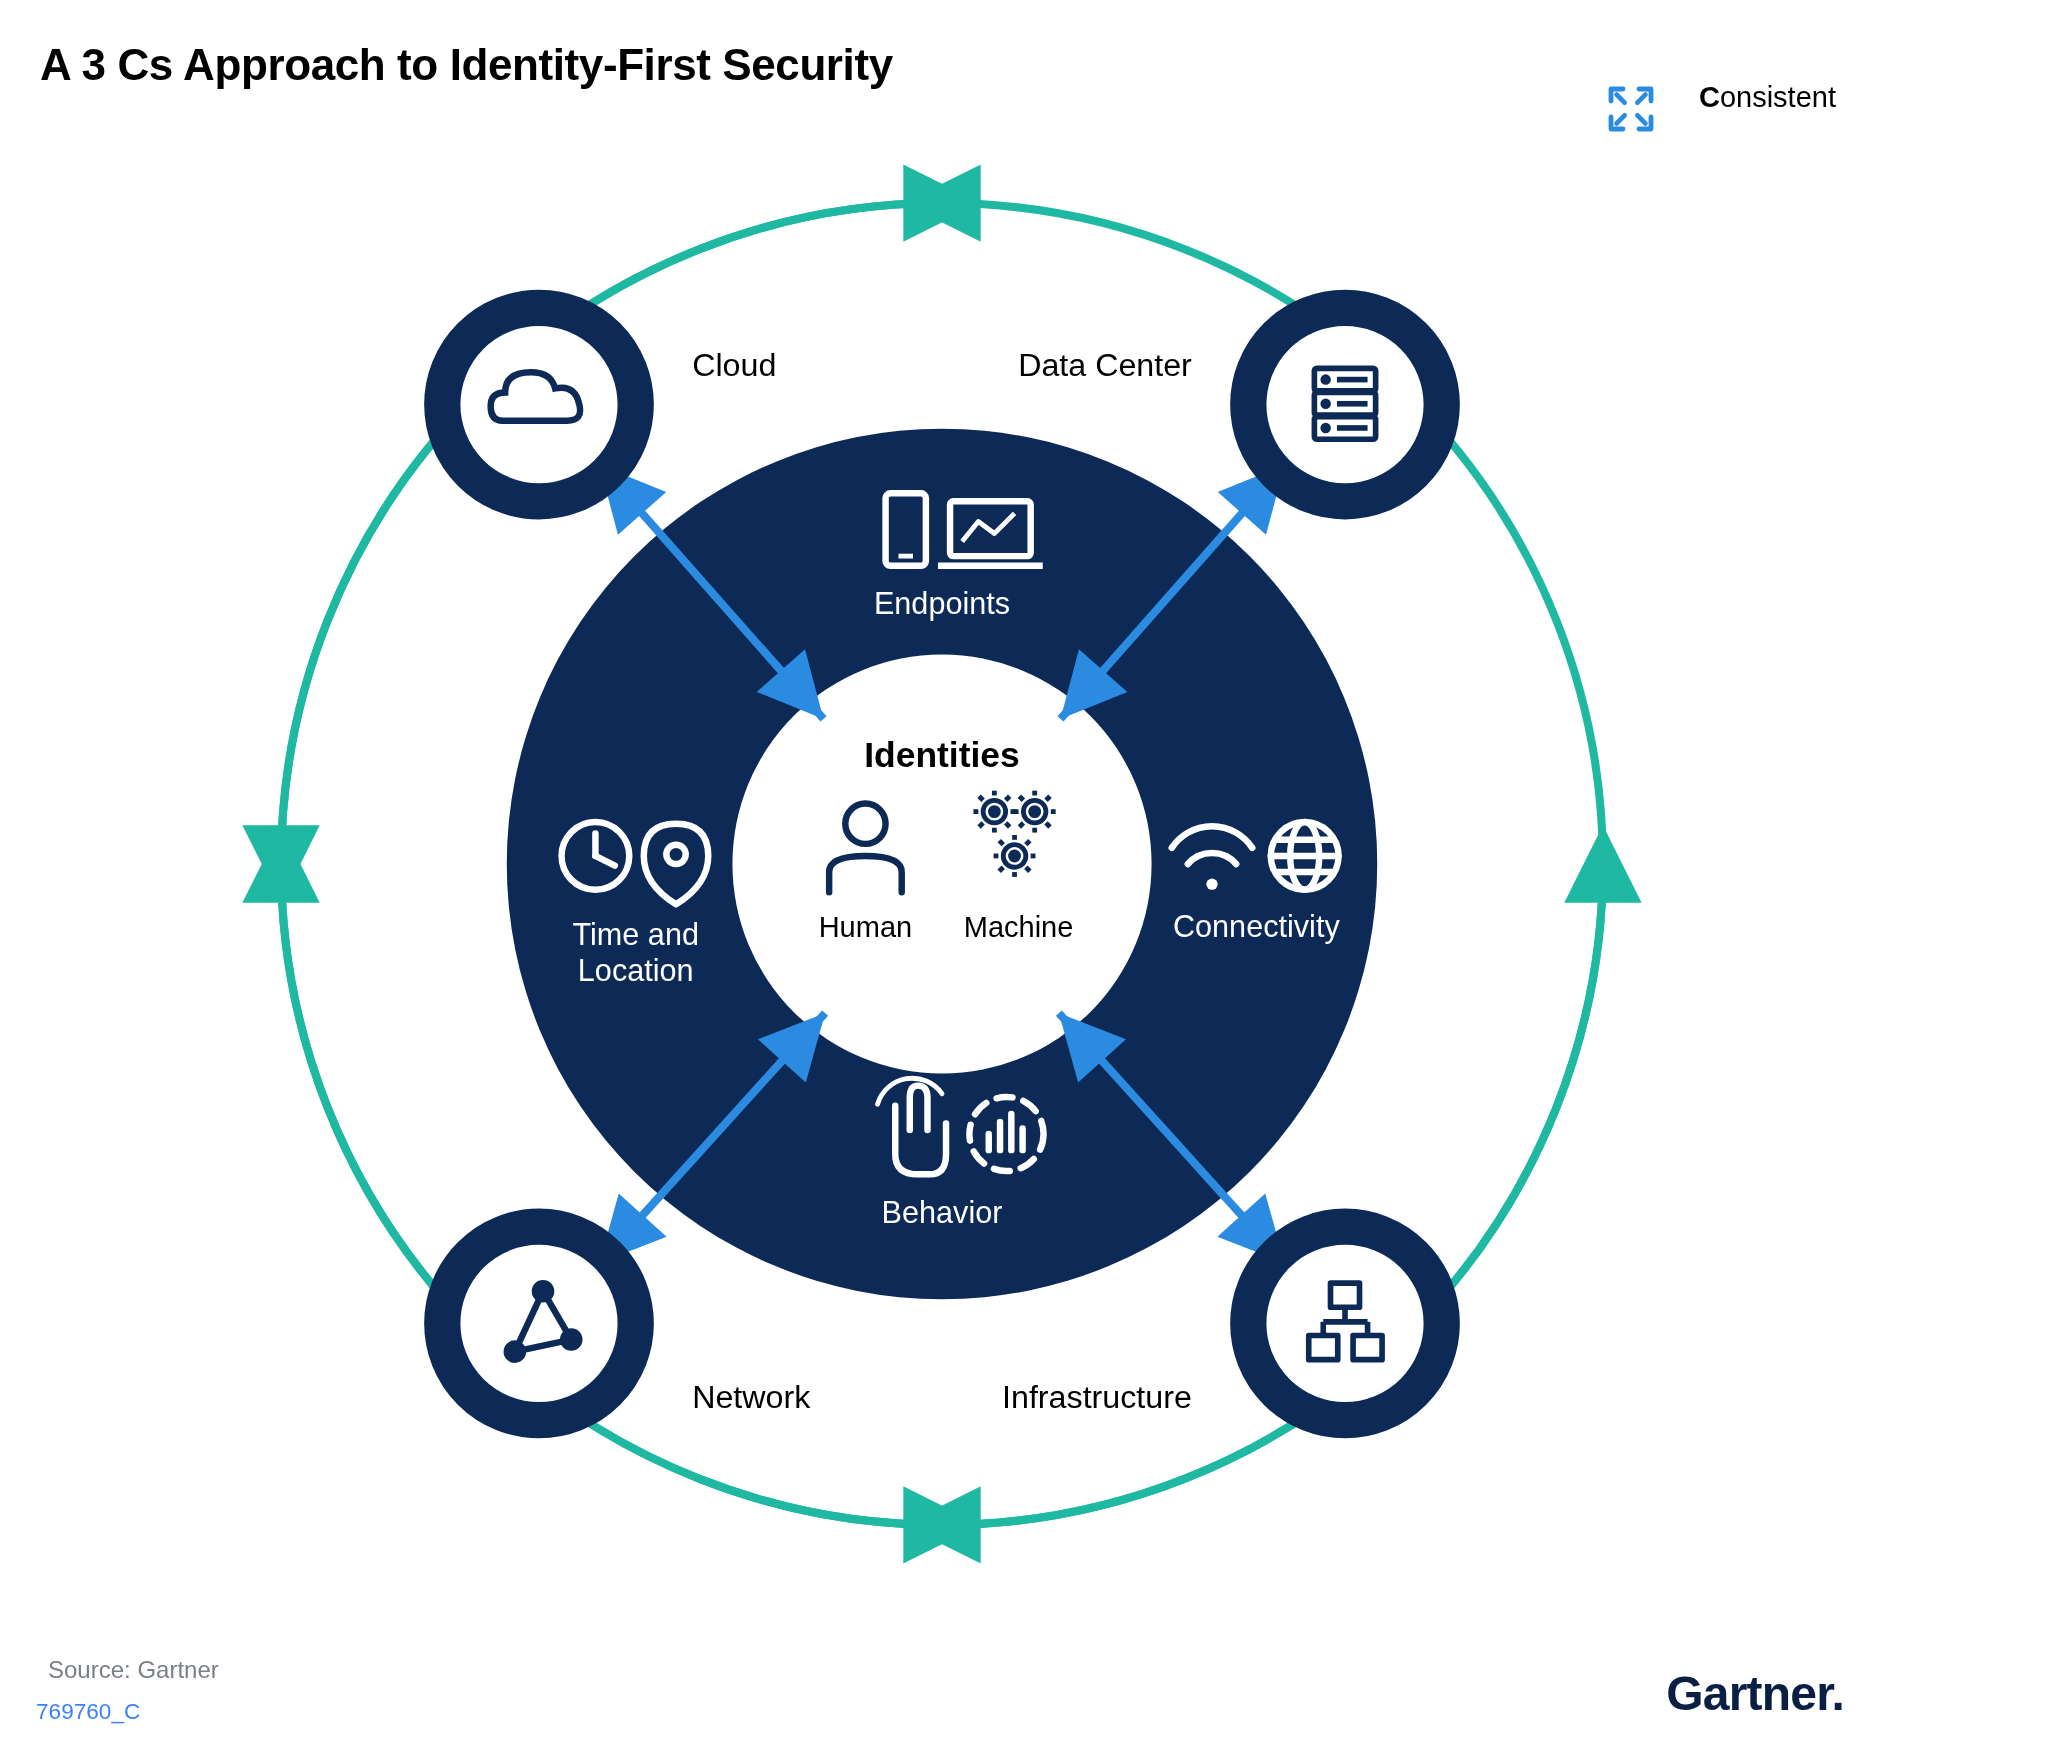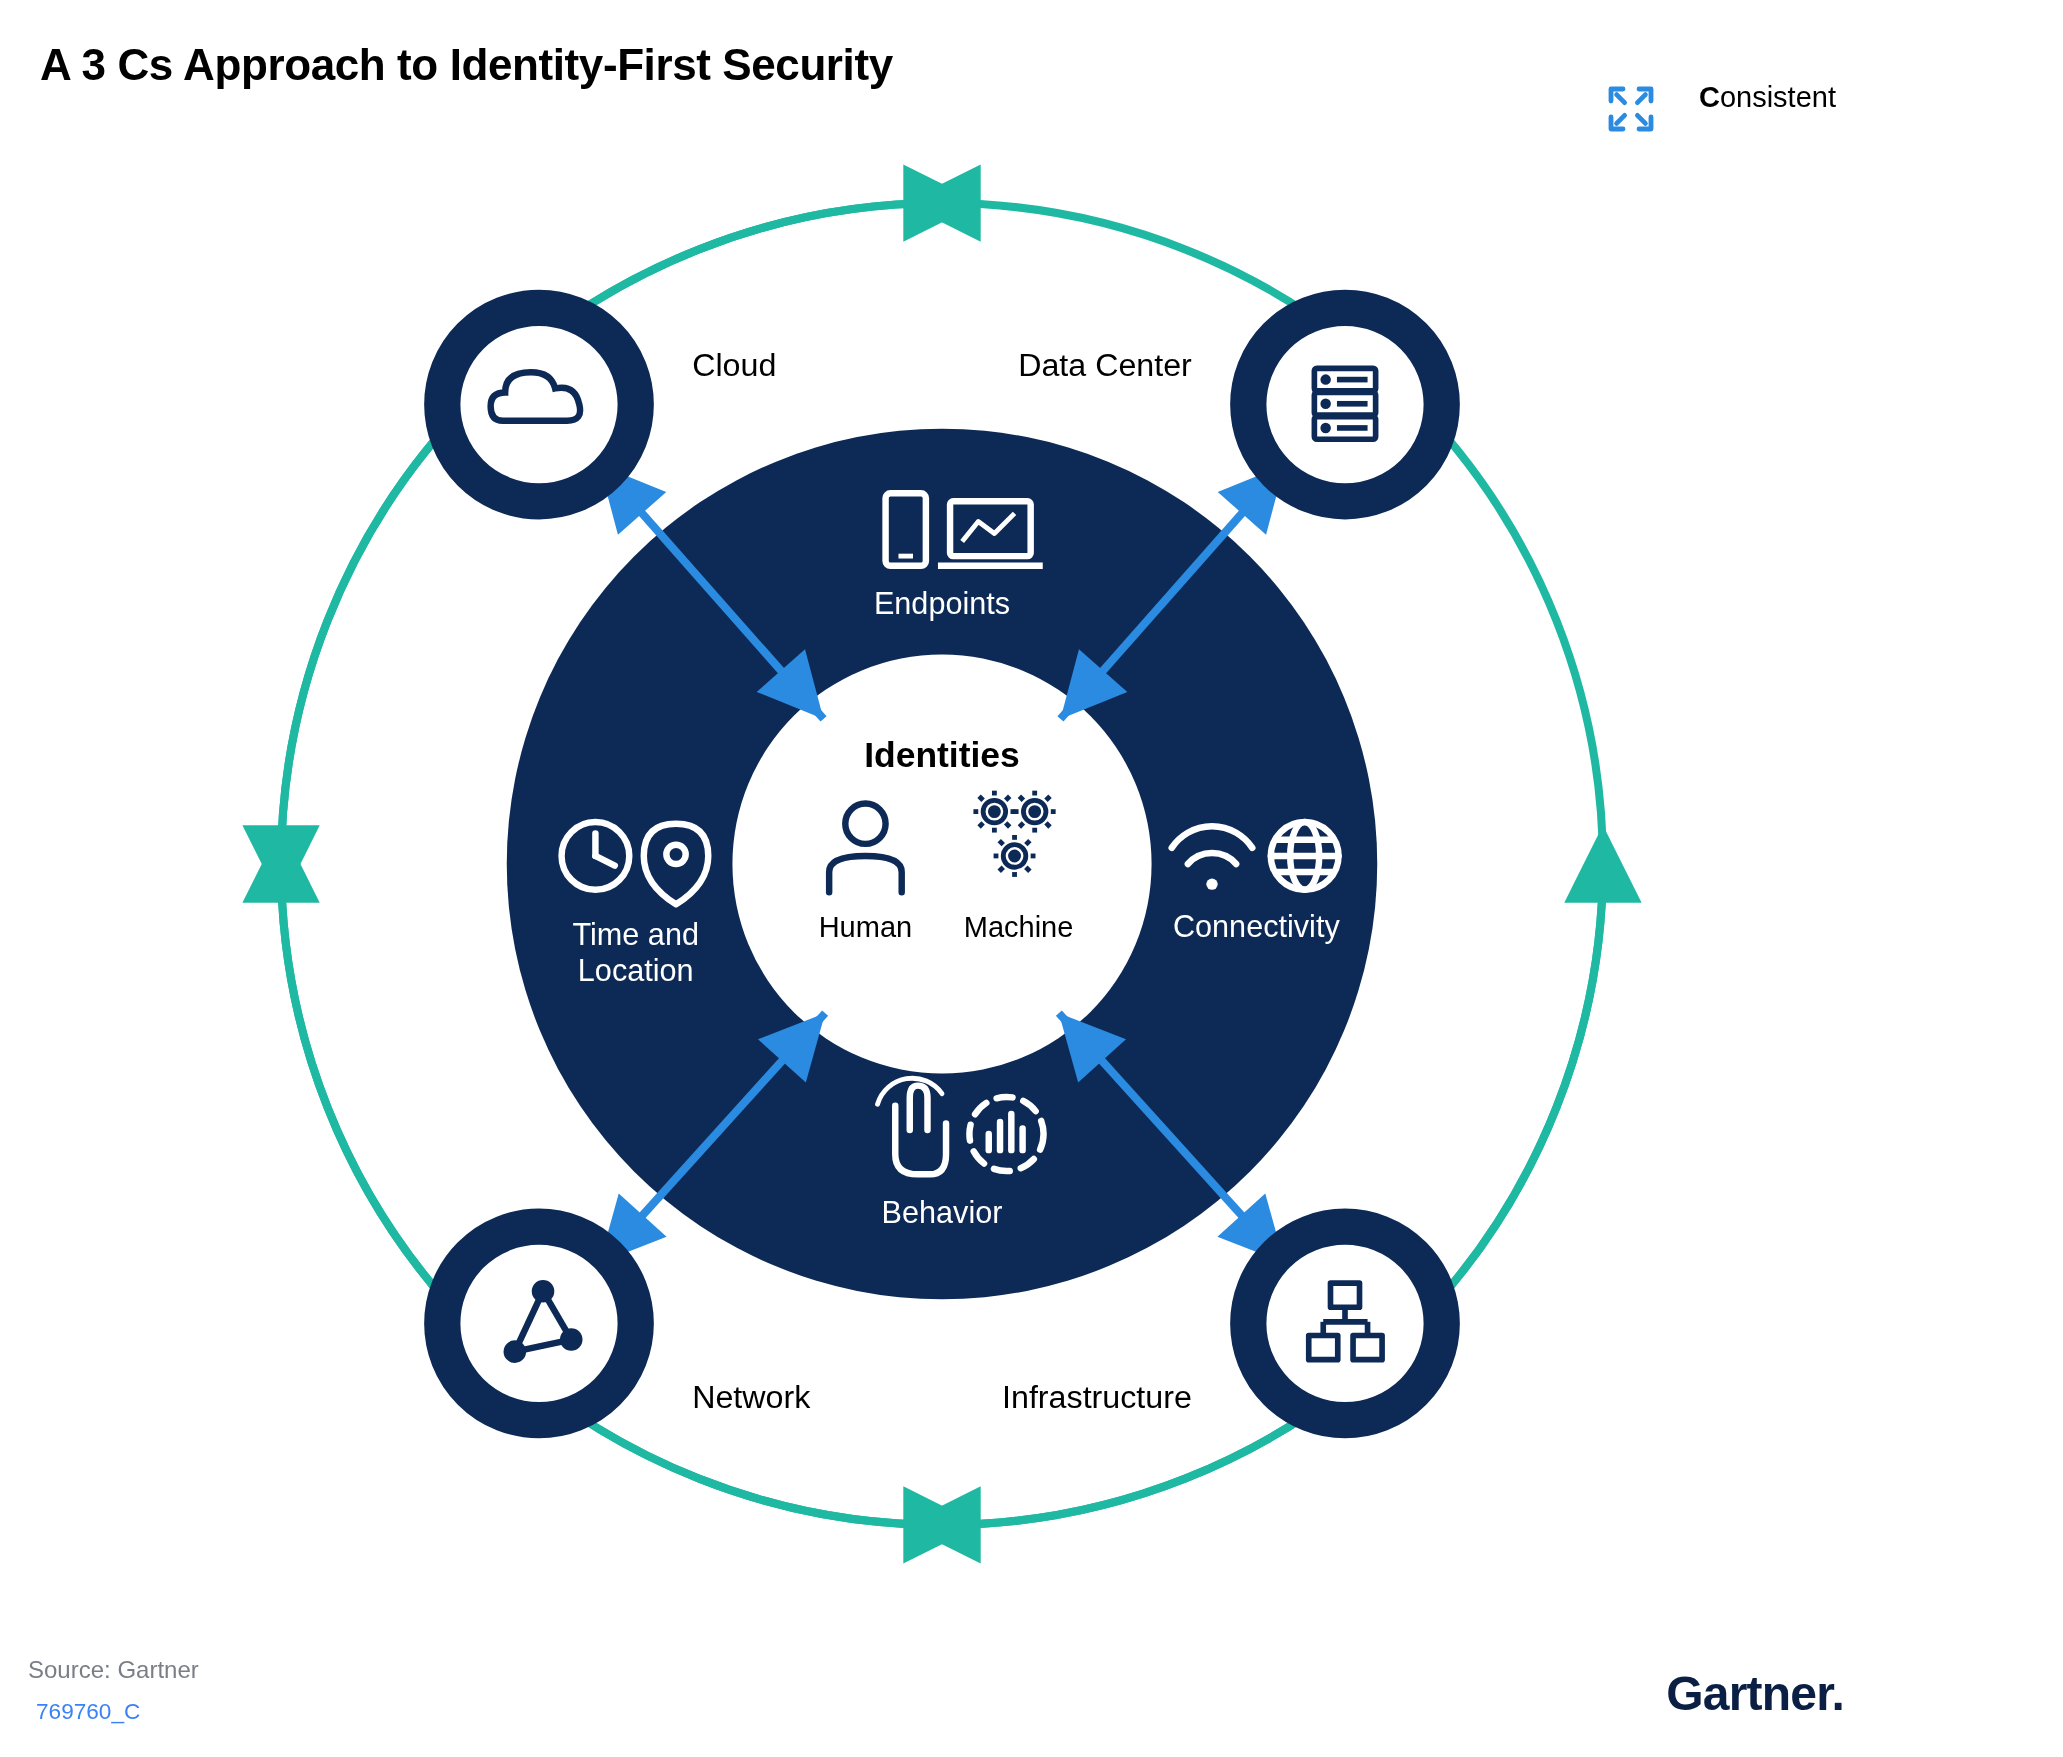--- a/index.html
+++ b/index.html
@@ -40,21 +40,21 @@
   }
   .legend-letter {
     font-weight: 800;
   }
   svg.diagram {
     display: block;
     margin: 8px auto 0 auto;
   }
   .source {
     position: absolute;
-    left: 28px;
+    left: 48px;
     bottom: 73px;
     font-size: 24px;
     color: #7a7f87;
   }
   .figid {
     position: absolute;
     left: 36px;
     bottom: 32px;
     font-size: 22.6px;
     color: #3b82f6;

